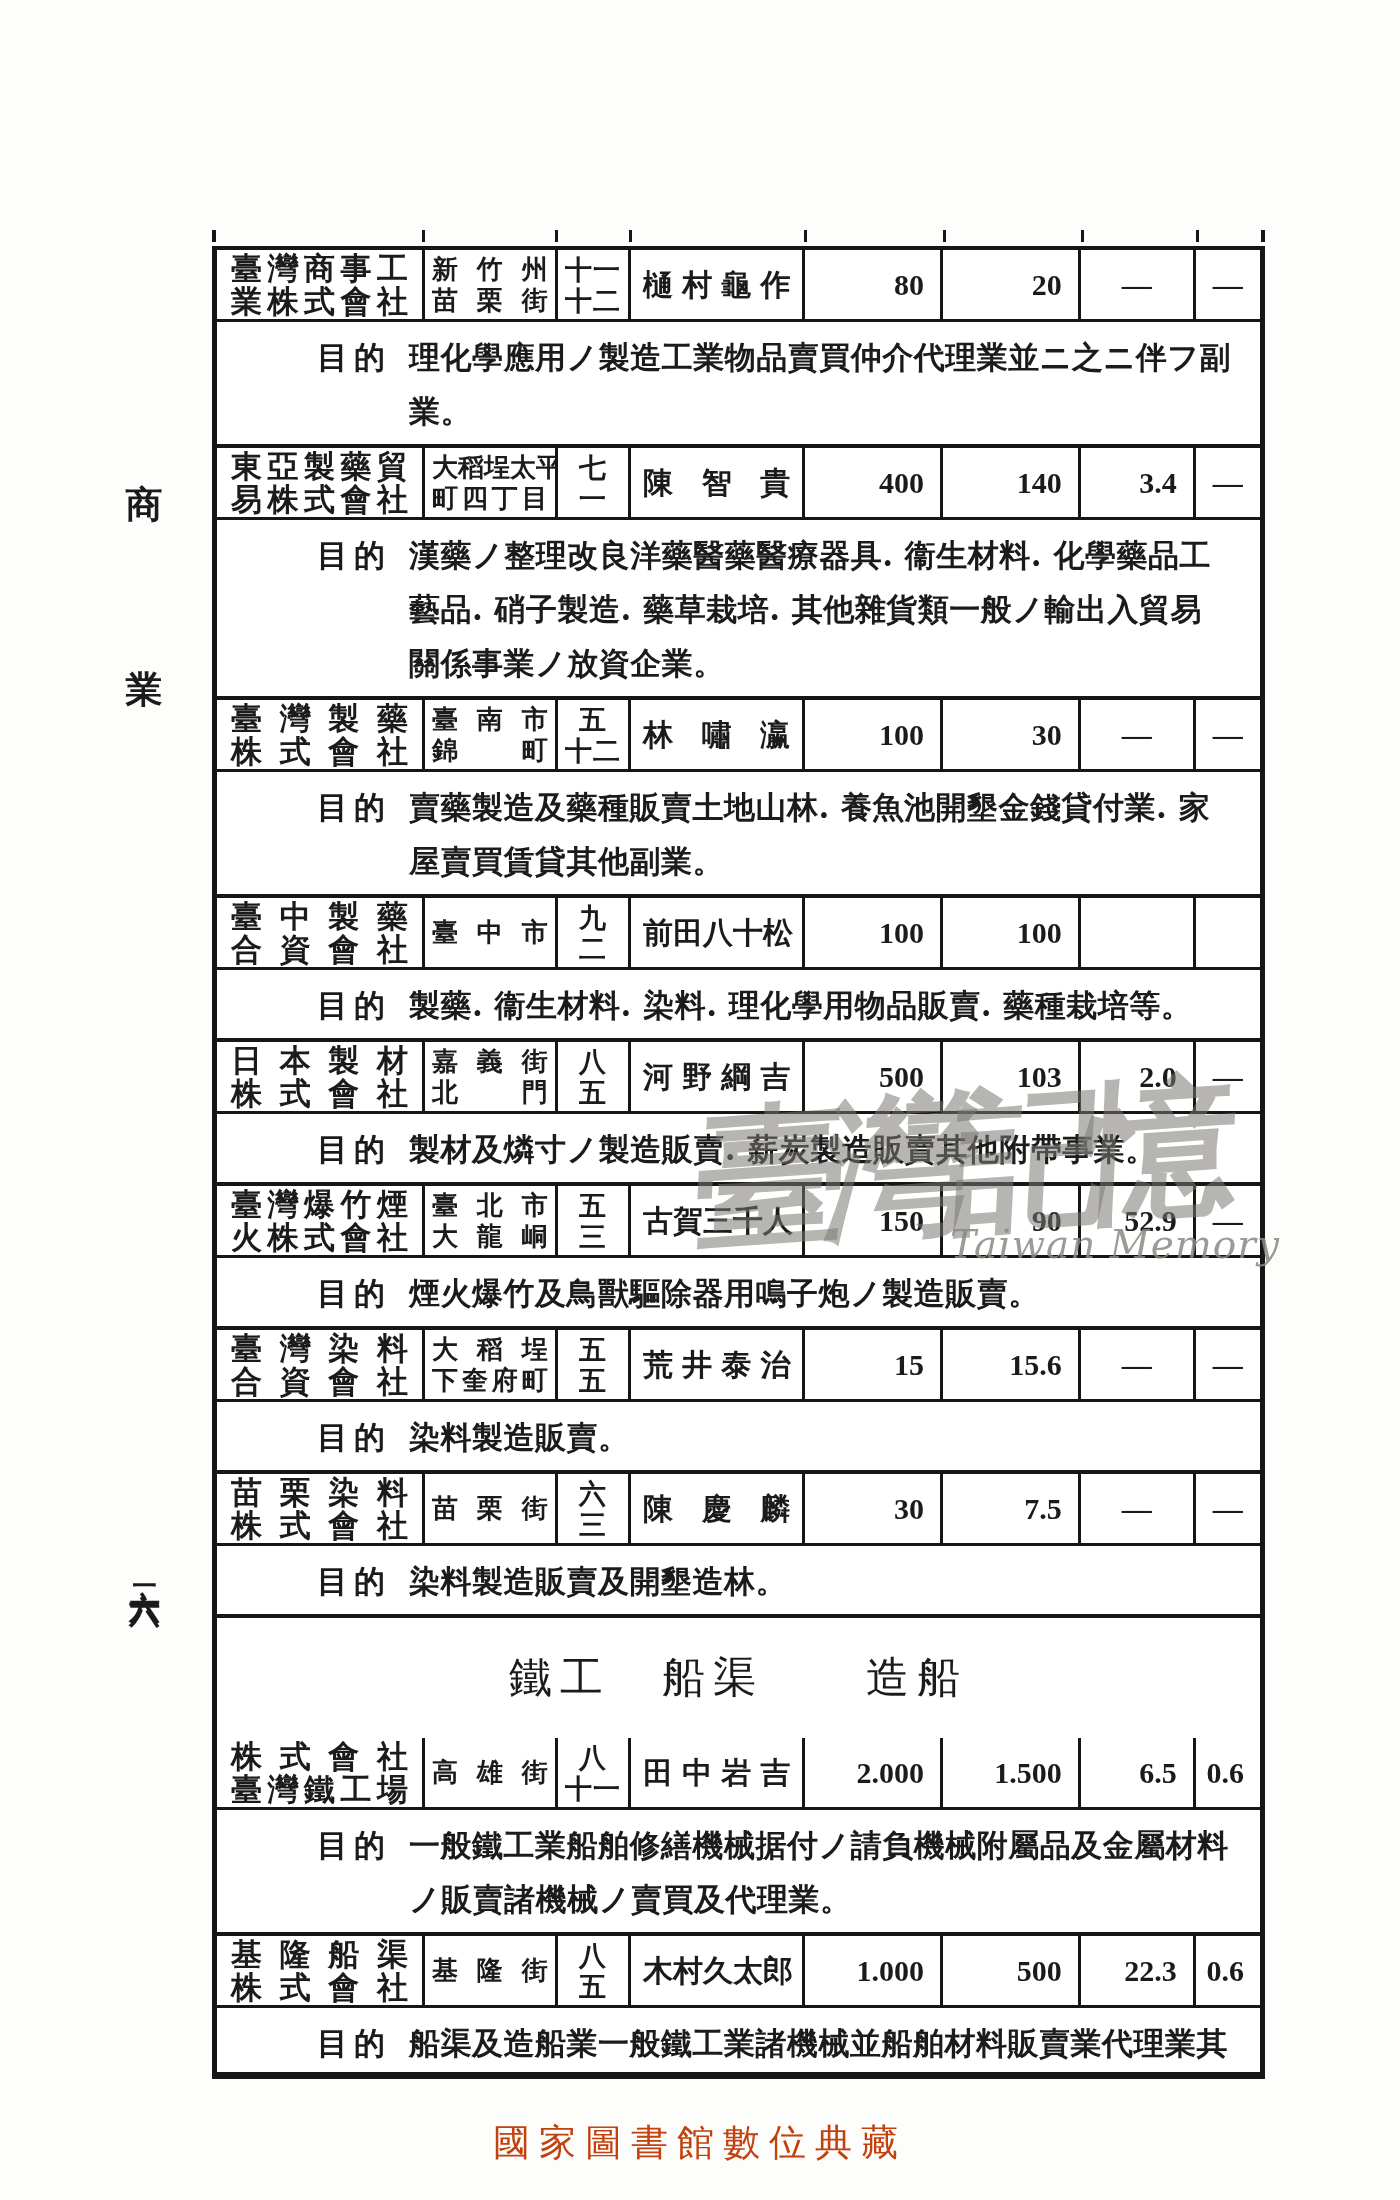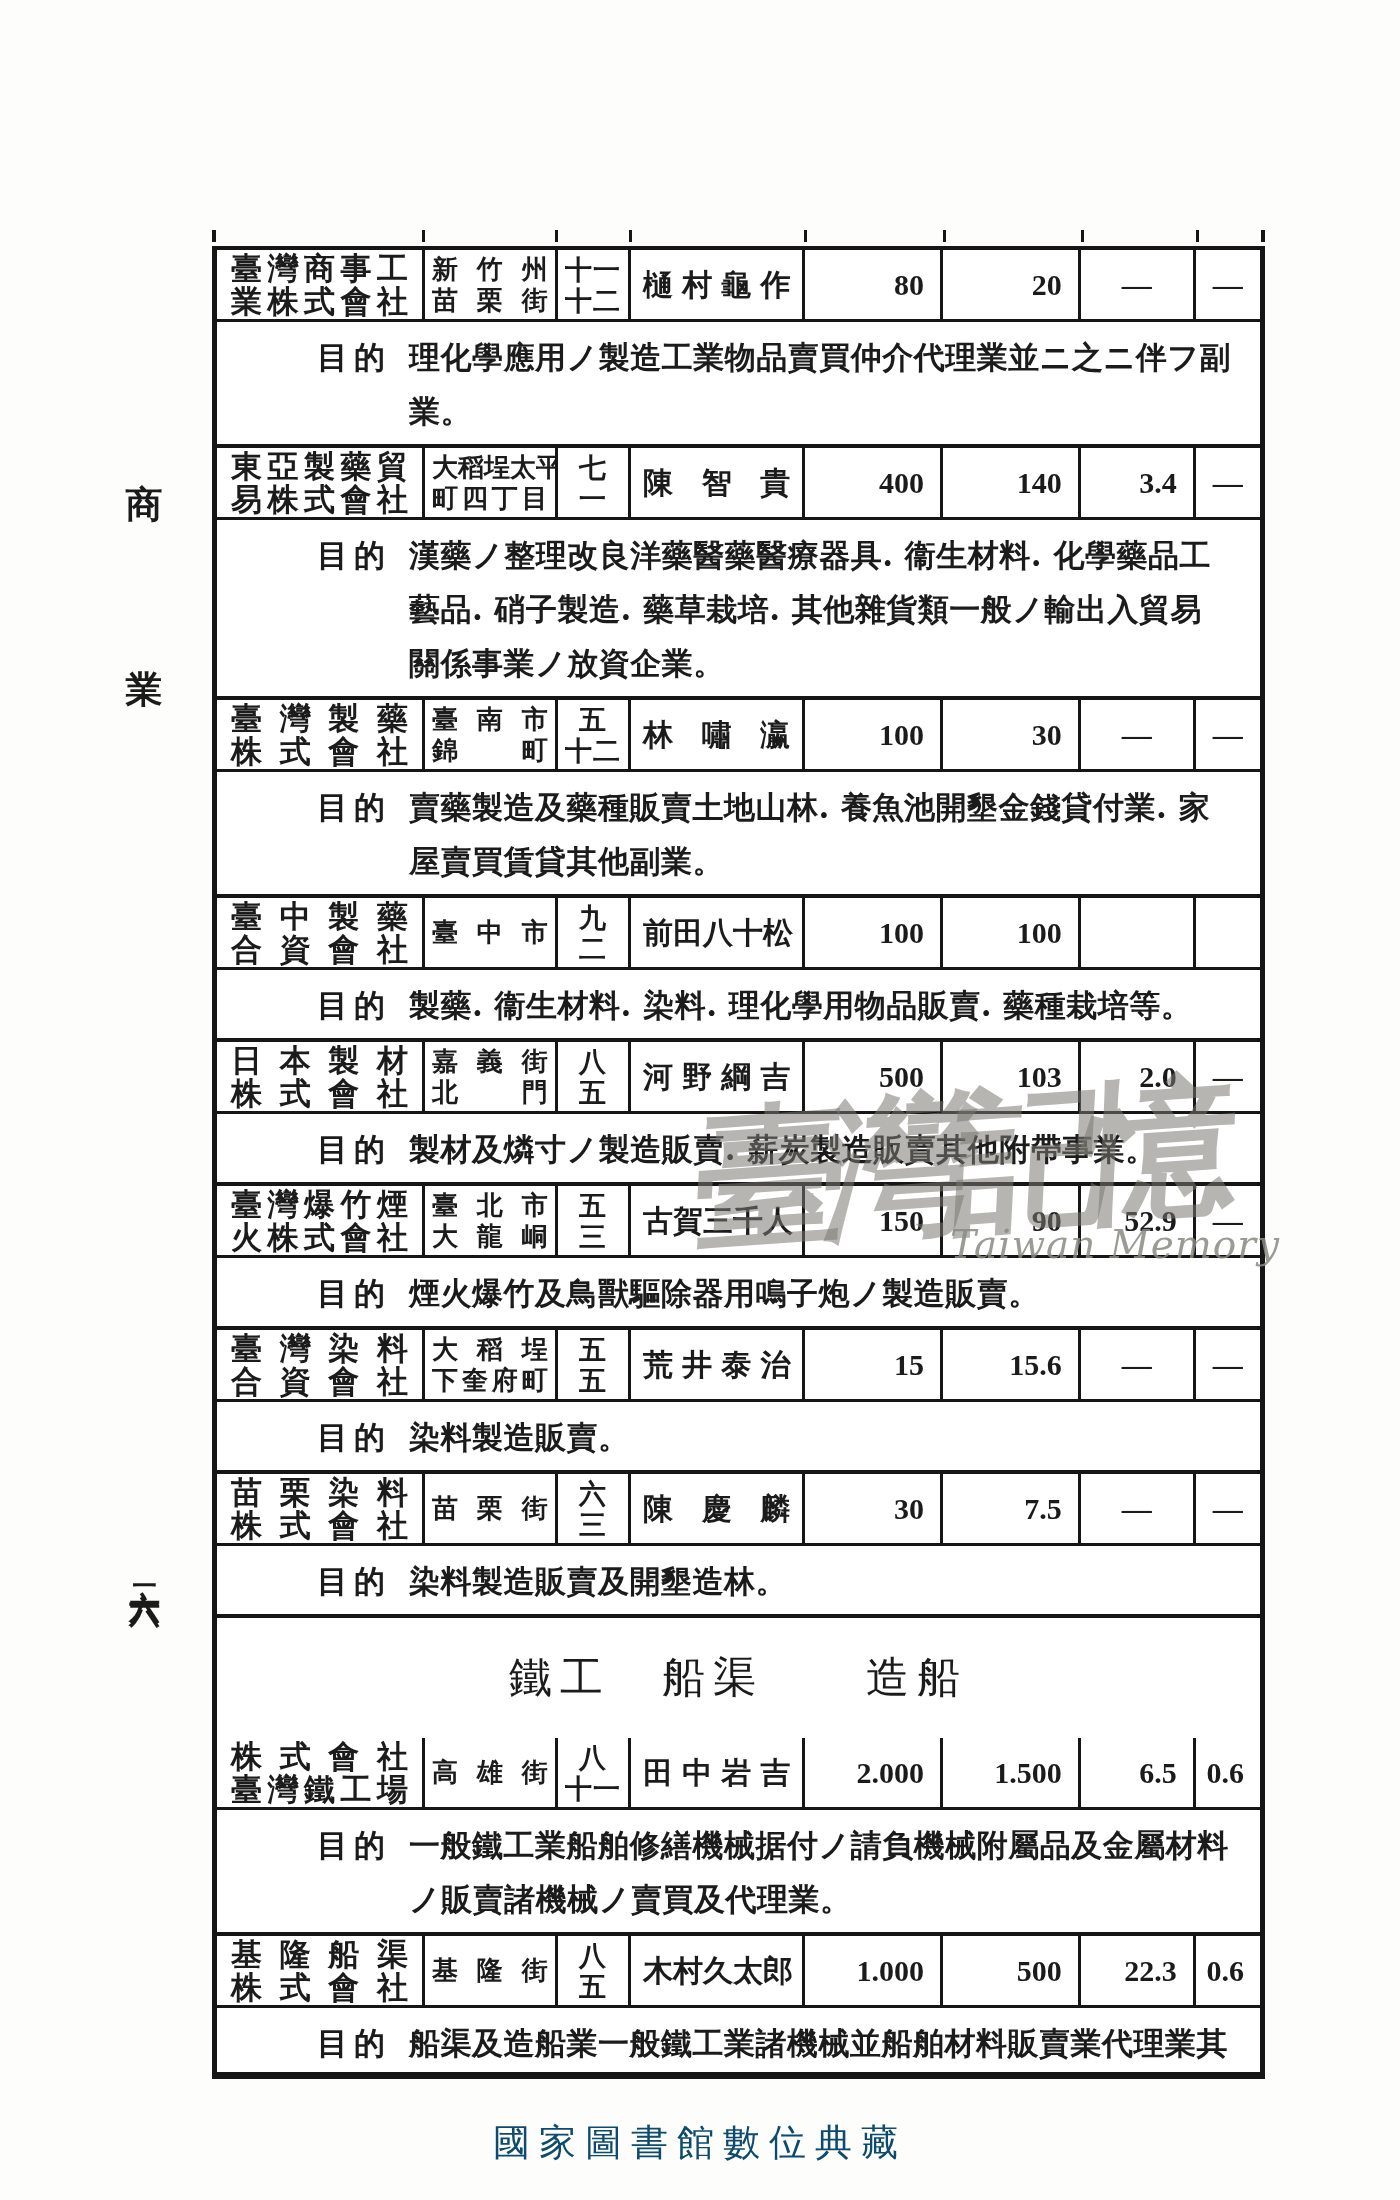--- a/index.html
+++ b/index.html
@@ -73,21 +73,21 @@
   .watermark-latin {
     position:absolute; left:950px; top:1222px; z-index:5;
     font-size:39px; font-style:italic; color:rgba(138,138,130,0.85);
     letter-spacing:1px; pointer-events:none; white-space:nowrap;
   }
 
   
   .bottom-caption {
     position:absolute; left:0; top:2118px; width:1400px; text-align:center;
     font-family:"Liberation Sans","DejaVu Sans",sans-serif;
-    font-size:37px; letter-spacing:9px; color:#0c4a6e; font-weight:500;
+    font-size:37px; letter-spacing:9px; color:#c2410c; font-weight:500;
   }
 </style>
 </head>
 <body>
 
 <div class="page">
 
   <div class="side-label-top">商</div>
   <div class="side-label-bottom">業</div>
   <div class="page-number">二六六</div>

